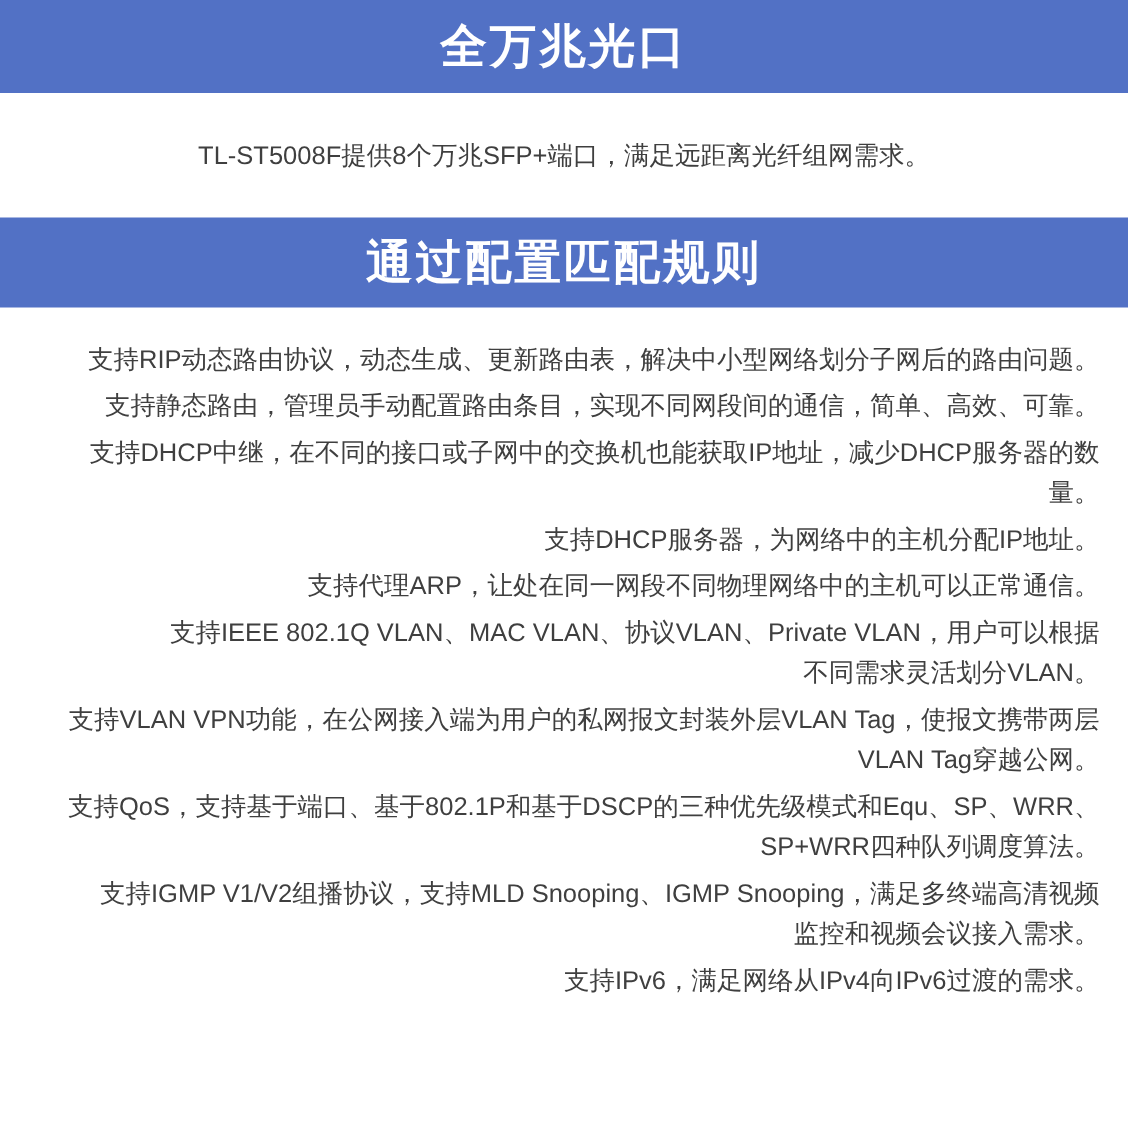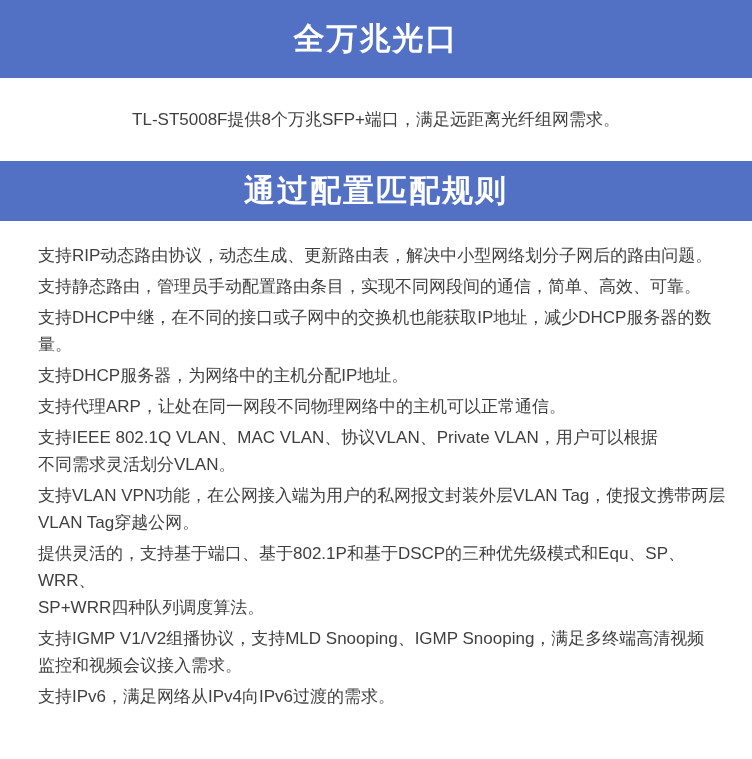--- a/index.html
+++ b/index.html
@@ -11,21 +11,21 @@
     font-family: "Liberation Sans", "DejaVu Sans", sans-serif;
     width: 752px;
   }
   .page {
     width: 752px;
     height: 759px;
     background: var(--page-bg, #ffffff);
     overflow: hidden;
   }
   .banner {
-    height: 78px;
+    height: 62px;
     background: var(--banner-bg, #5271c5);
     display: flex;
     align-items: center;
     justify-content: center;
   }
   .banner.second {
     height: 60px;
   }
   .banner-title {
     margin: 0;
@@ -42,20 +42,21 @@
     padding-bottom: 0;
     box-sizing: border-box;
   }
   .intro-text {
     margin: 0;
     font-size: 17px;
     color: var(--body-text, #3f3f3f);
   }
   .features {
     padding: 21px 19px 0 38px;
+    text-align: right;
   }
   .feature {
     margin: 0 0 4px 0;
     font-size: 17px;
     line-height: 27px;
     color: var(--body-text, #3f3f3f);
     white-space: pre-line;
   }
 </style>
 </head>
@@ -78,20 +79,20 @@
   <div class="features">
       <p class="feature">支持RIP动态路由协议，动态生成、更新路由表，解决中小型网络划分子网后的路由问题。</p>
       <p class="feature">支持静态路由，管理员手动配置路由条目，实现不同网段间的通信，简单、高效、可靠。</p>
       <p class="feature">支持DHCP中继，在不同的接口或子网中的交换机也能获取IP地址，减少DHCP服务器的数量。</p>
       <p class="feature">支持DHCP服务器，为网络中的主机分配IP地址。</p>
       <p class="feature">支持代理ARP，让处在同一网段不同物理网络中的主机可以正常通信。</p>
       <p class="feature">支持IEEE 802.1Q VLAN、MAC VLAN、协议VLAN、Private VLAN，用户可以根据
 不同需求灵活划分VLAN。</p>
       <p class="feature">支持VLAN VPN功能，在公网接入端为用户的私网报文封装外层VLAN Tag，使报文携带两层
 VLAN Tag穿越公网。</p>
-      <p class="feature">提供灵活的，支持基于端口、基于802.1P和基于DSCP的三种优先级模式和Equ、SP、WRR、
+      <p class="feature">支持QoS，支持基于端口、基于802.1P和基于DSCP的三种优先级模式和Equ、SP、WRR、
 SP+WRR四种队列调度算法。</p>
       <p class="feature">支持IGMP V1/V2组播协议，支持MLD Snooping、IGMP Snooping，满足多终端高清视频
 监控和视频会议接入需求。</p>
       <p class="feature">支持IPv6，满足网络从IPv4向IPv6过渡的需求。</p>
     </div>
 
 </div>
 
 </body></html>

